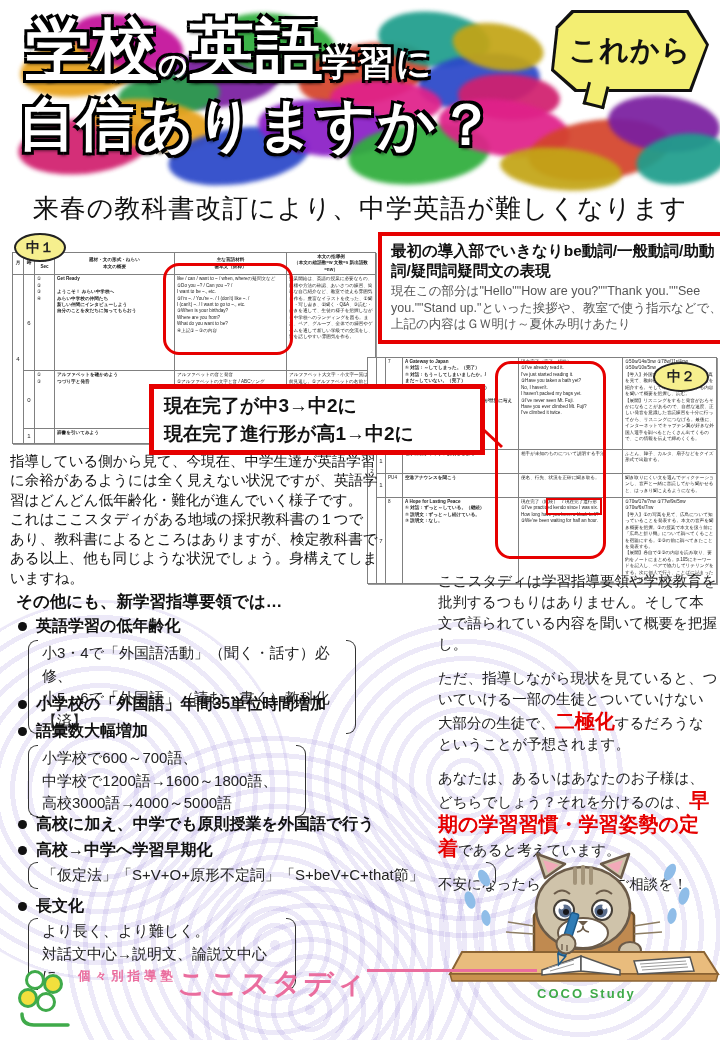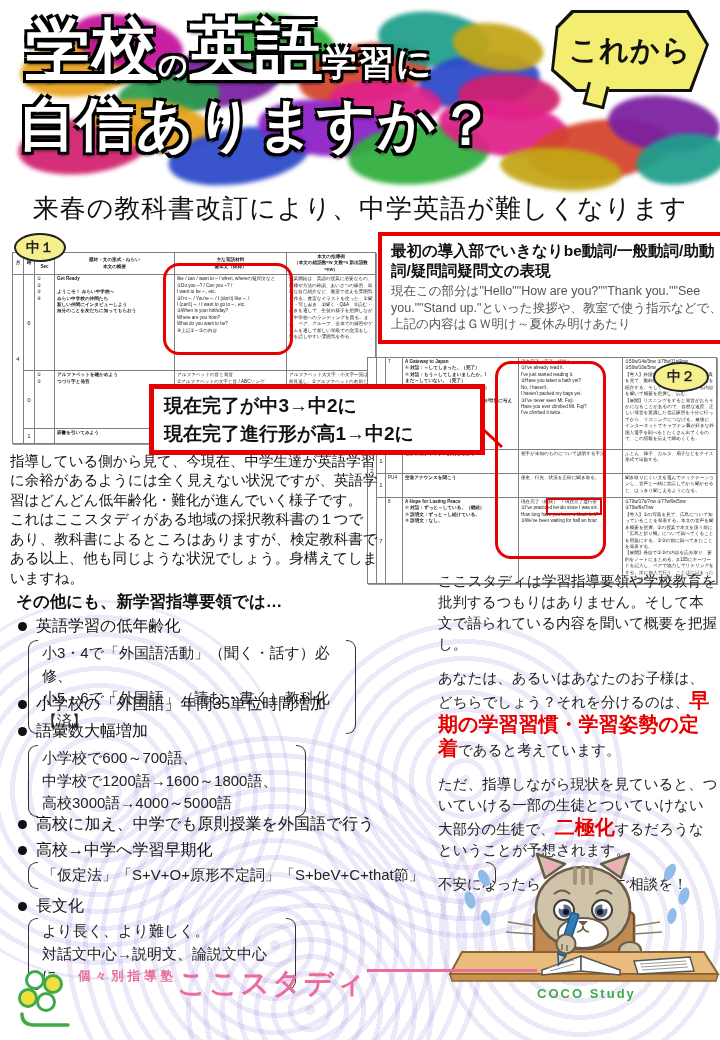--- a/index.html
+++ b/index.html
@@ -46,21 +46,21 @@
   .callout-top .ct-title{font-size:15.5px;font-weight:bold;line-height:1.3;color:#111;}
   .callout-top .ct-body{font-size:12.5px;line-height:1.32;color:#555;margin-top:2px;}
   .callout-mid{position:absolute;left:149px;top:384px;width:306px;border:5px solid #e60000;
     background:#fff;padding:3px 10px;z-index:6;font-size:19px;font-weight:bold;color:#111;line-height:1.45;}
   .connector{position:absolute;z-index:5;}
 
   
   .left-paragraph{position:absolute;left:10px;top:452px;width:368px;font-size:14.5px;
     line-height:1.34;color:#111;z-index:2;}
   .other-heading{position:absolute;left:16px;top:591px;font-size:16.5px;font-weight:bold;color:#111;z-index:2;}
-  .bullet{position:absolute;display:flex;align-items:center;gap:9px;font-size:16px;font-weight:normal;color:#111;z-index:2;}
+  .bullet{position:absolute;display:flex;align-items:center;gap:9px;font-size:16px;font-weight:bold;color:#111;z-index:2;}
   .dot{width:9px;height:9px;background:#111;border-radius:50%;flex:0 0 auto;}
   .bracket{position:absolute;padding:2px 16px;font-size:15px;line-height:1.5;color:#222;z-index:2;}
   .bracket::before{content:"";position:absolute;left:2px;top:0;bottom:0;width:9px;
     border:1.5px solid #333;border-right:none;border-radius:9px 0 0 9px;}
   .bracket::after{content:"";position:absolute;right:2px;top:0;bottom:0;width:9px;
     border:1.5px solid #333;border-left:none;border-radius:0 9px 9px 0;}
 
   .right-col{position:absolute;left:438px;top:571px;width:280px;font-size:14.5px;line-height:1.45;
     color:#222;z-index:2;}
   .right-col p{margin:0 0 13px;}
@@ -324,22 +324,22 @@
 
   <div class="bullet" style="left:18px;top:896px;">
     <span class="dot"></span>
     <span>長文化</span>
   </div>
   <div class="bracket pre" style="left:26px;top:918px;width:240px;">より長く、より難しく。
 対話文中心→説明文、論説文中心に</div>
 
   <div class="right-col">
     <p>ここスタディは学習指導要領や学校教育を批判するつもりはありません。そして本文で語られている内容を聞いて概要を把握し。</p>
+    <p><span>ただ、指導しながら現状を見ていると、ついていける一部の生徒とついていけない大部分の生徒で、</span><span class="red-em">二極化</span><span>するだろうなということが予想されます。</span></p>
     <p><span>あなたは、あるいはあなたのお子様は、どちらでしょう？それを分けるのは、</span><span class="red-em">早期の学習習慣・学習姿勢の定着</span><span>であると考えています。</span></p>
-    <p><span>ただ、指導しながら現状を見ていると、ついていける一部の生徒とついていけない大部分の生徒で、</span><span class="red-em">二極化</span><span>するだろうなということが予想されます。</span></p>
     <p>不安になったら…教室までご相談を！</p>
   </div>
 
   <div class="cat-wrap">
     <svg viewBox="0 0 272 132" width="272" height="132">
 
       <g fill="#8fbde8">
         <ellipse cx="36" cy="26" rx="5" ry="9" transform="rotate(-28 36 26)"></ellipse>
         <ellipse cx="22" cy="48" rx="5" ry="9" transform="rotate(-18 22 48)"></ellipse>
         <ellipse cx="38" cy="66" rx="4.5" ry="8" transform="rotate(-10 38 66)"></ellipse>

